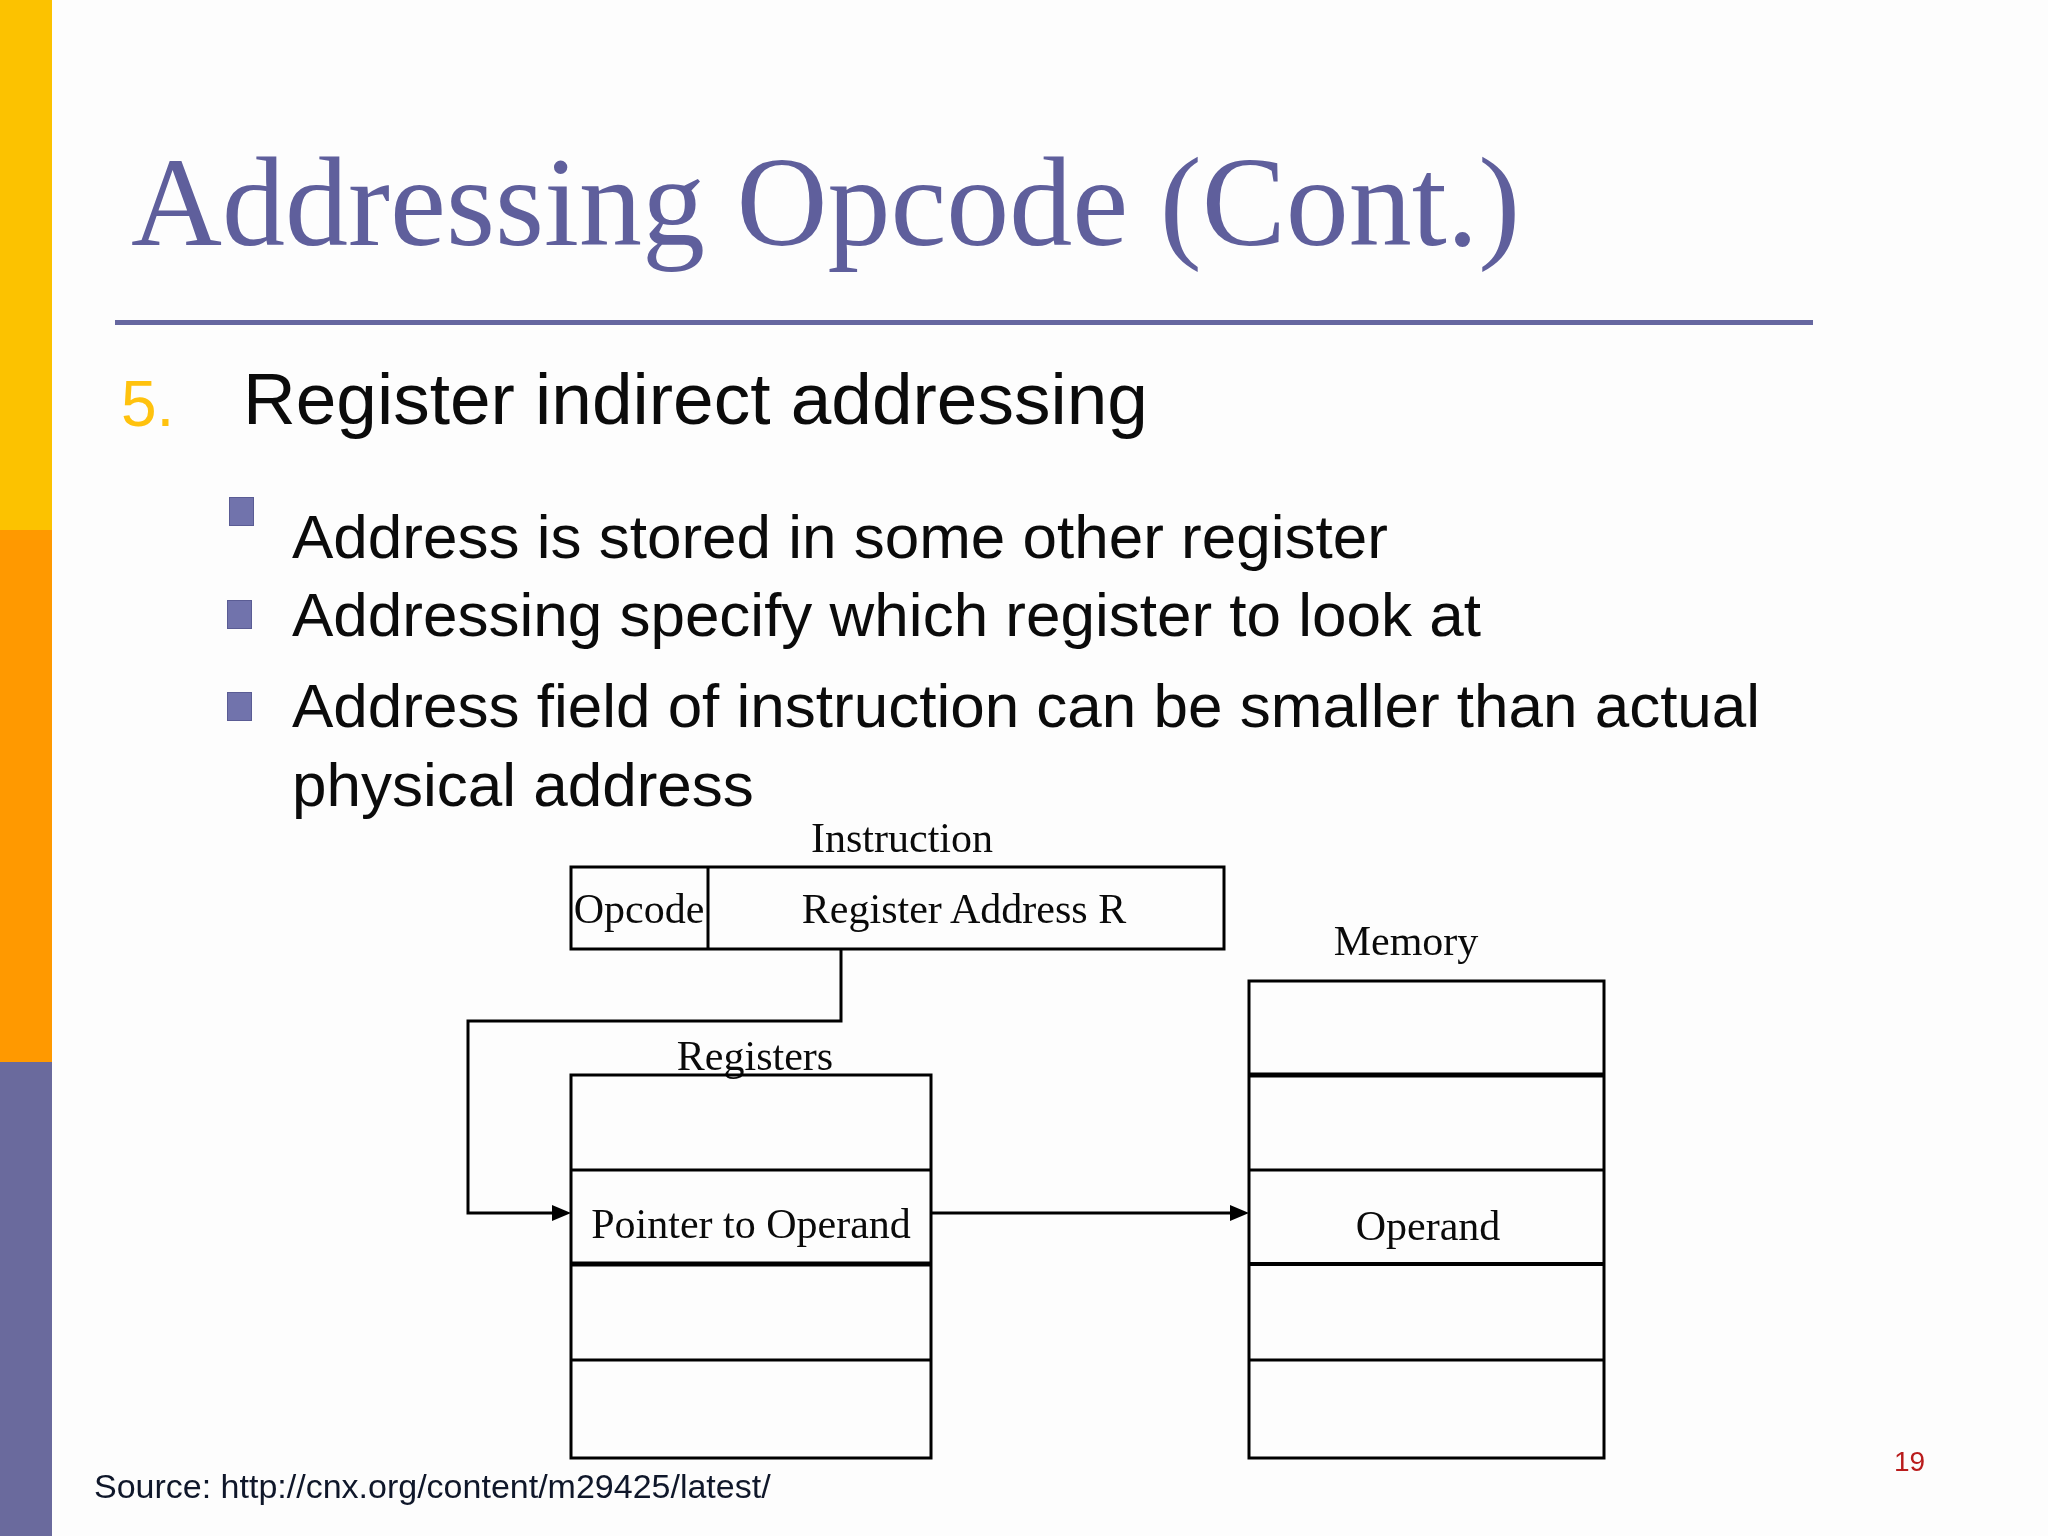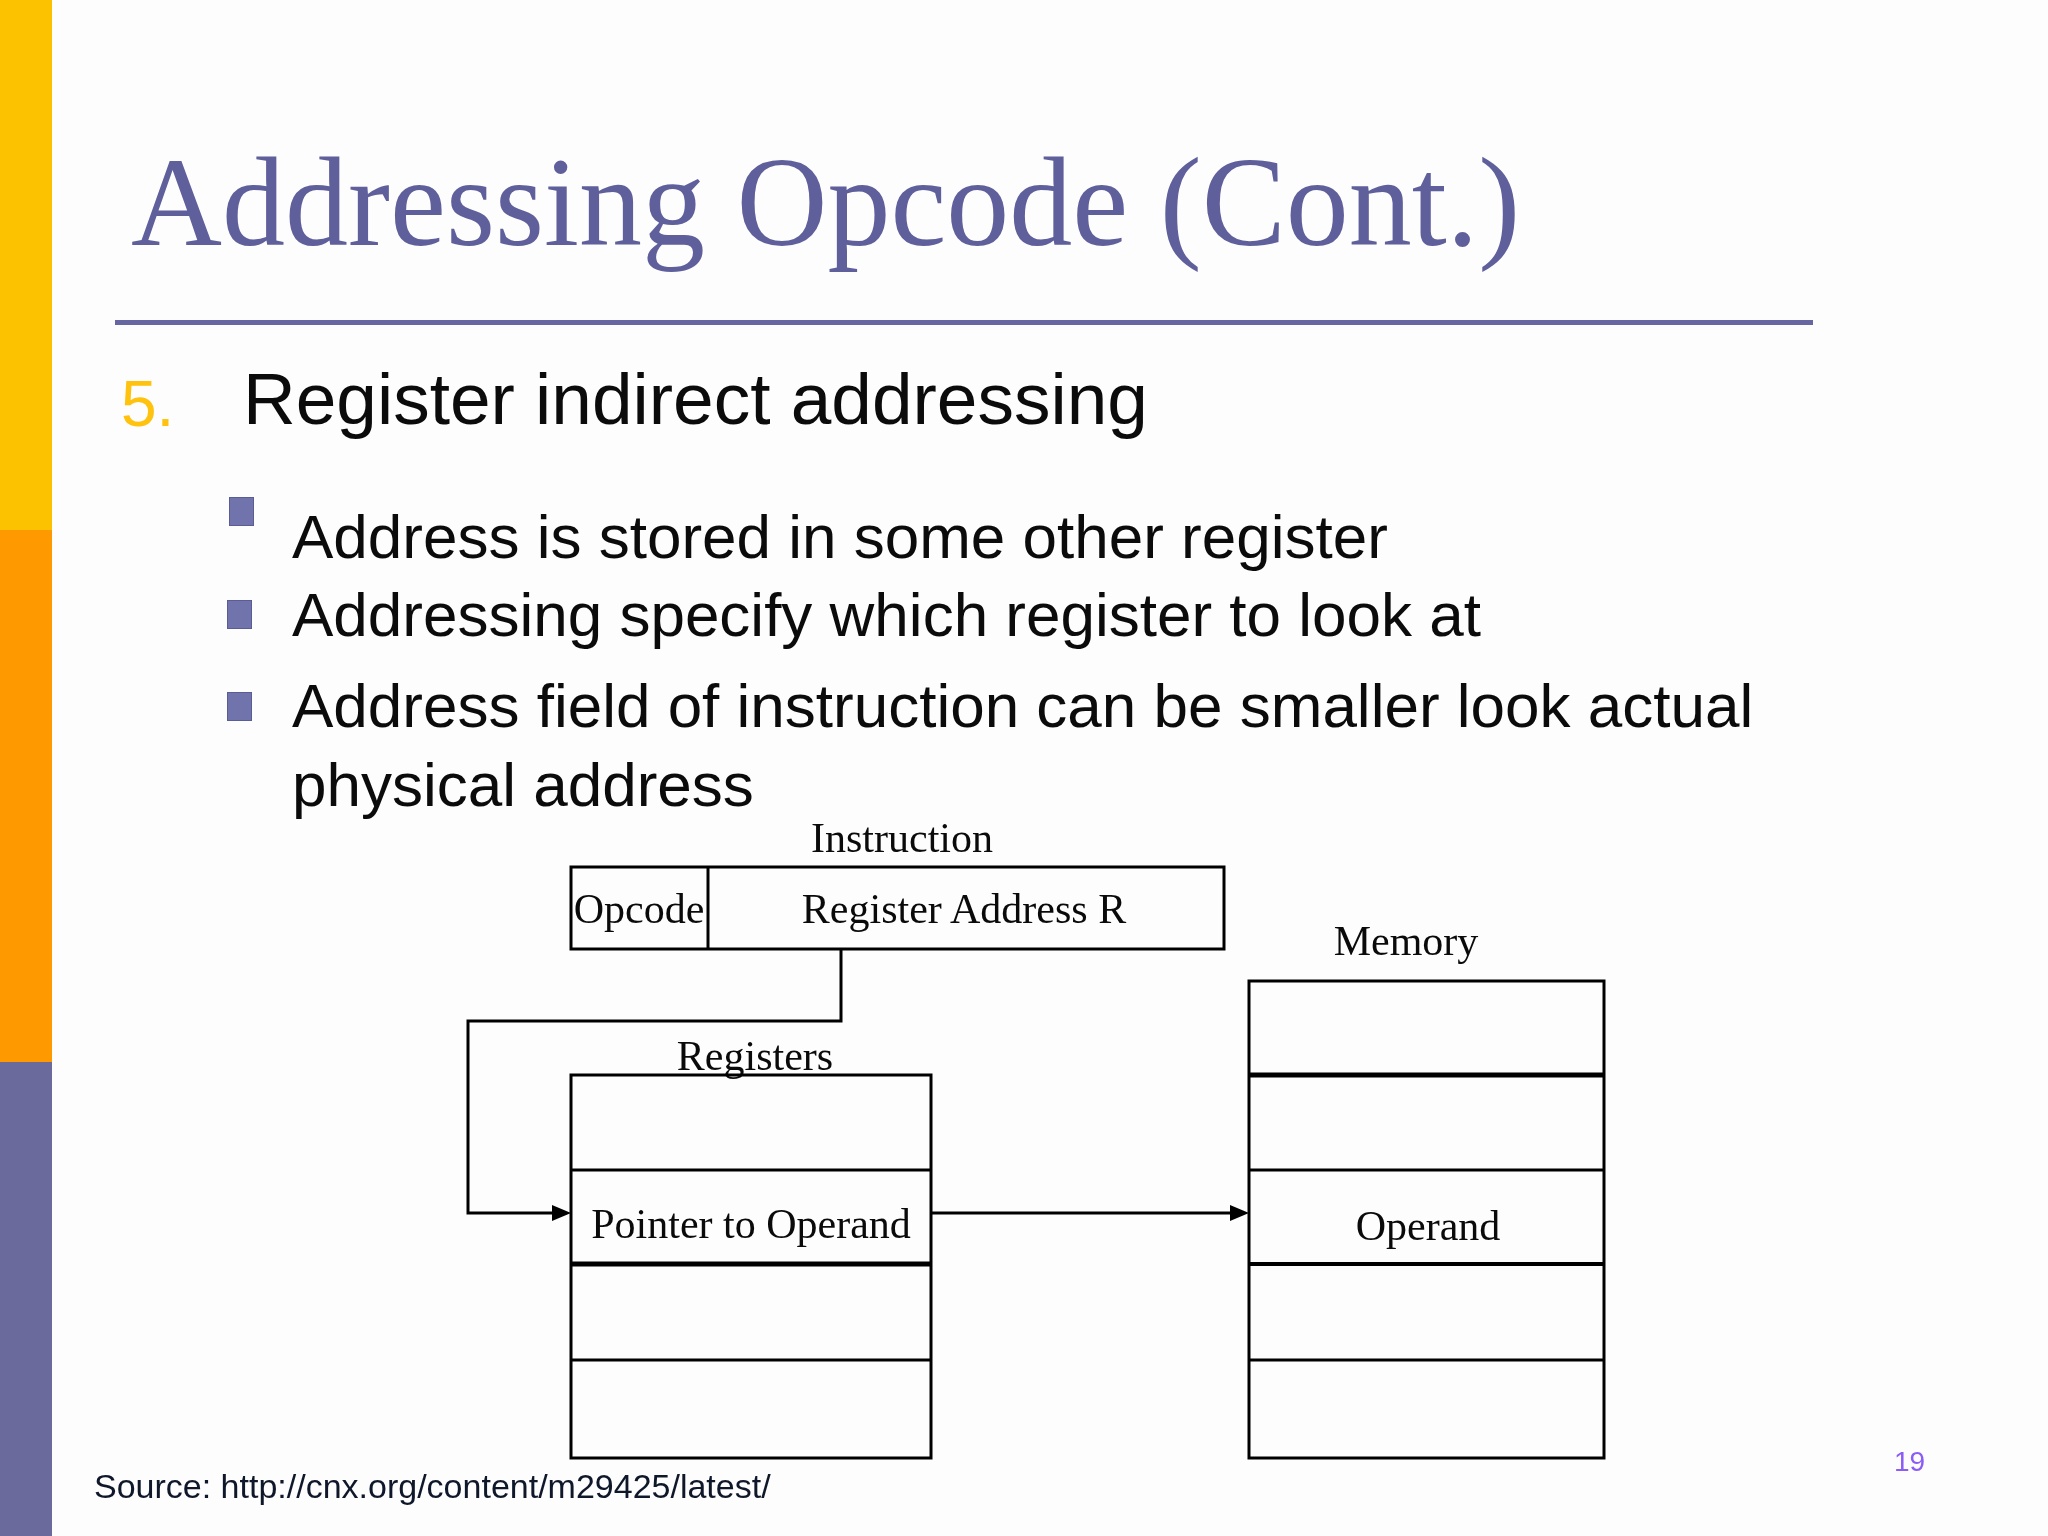--- a/index.html
+++ b/index.html
@@ -66,21 +66,21 @@
     font-size: 42px; fill: #0a0a0a;
   }
 
   
   .source-text {
     position: absolute; left: 94px; top: 1466px;
     font-size: 34px; line-height: 1.2; color: #0f172a;
   }
   .page-number {
     position: absolute; left: 1894px; top: 1446px;
-    font-size: 28px; color: #8b5cf6;
+    font-size: 28px; color: #b91c1c;
   }
 </style>
 </head>
 <body>
 
 <div class="edge-seg edge-yellow"></div>
 <div class="edge-seg edge-orange"></div>
 <div class="edge-seg edge-purple"></div>
 
 <div class="slide-title">Addressing Opcode (Cont.)</div>
@@ -89,21 +89,21 @@
 <div class="item-number">5.</div>
 <div class="item-heading">Register indirect addressing</div>
 
 <div class="bullet-square sq-1"></div>
 <div class="bullet-text bt-1">Address is stored in some other register</div>
 
 <div class="bullet-square sq-2"></div>
 <div class="bullet-text bt-2">Addressing specify which register to look at</div>
 
 <div class="bullet-square sq-3"></div>
-<div class="bullet-text bt-3">Address field of instruction can be smaller look actual
+<div class="bullet-text bt-3">Address field of instruction can be smaller than actual
 physical address</div>
 
 <svg class="diagram" viewBox="0 0 2048 1536" xmlns="http://www.w3.org/2000/svg">
 
   <text x="902" y="838" text-anchor="middle" dominant-baseline="central">Instruction</text>
   <rect x="571" y="867" width="653" height="82" fill="none" stroke="#000" stroke-width="3"></rect>
   <line x1="708" y1="867" x2="708" y2="949" stroke="#000" stroke-width="3"></line>
   <text x="639" y="909" text-anchor="middle" dominant-baseline="central">Opcode</text>
   <text x="964" y="909" text-anchor="middle" dominant-baseline="central">Register Address R</text>
 

